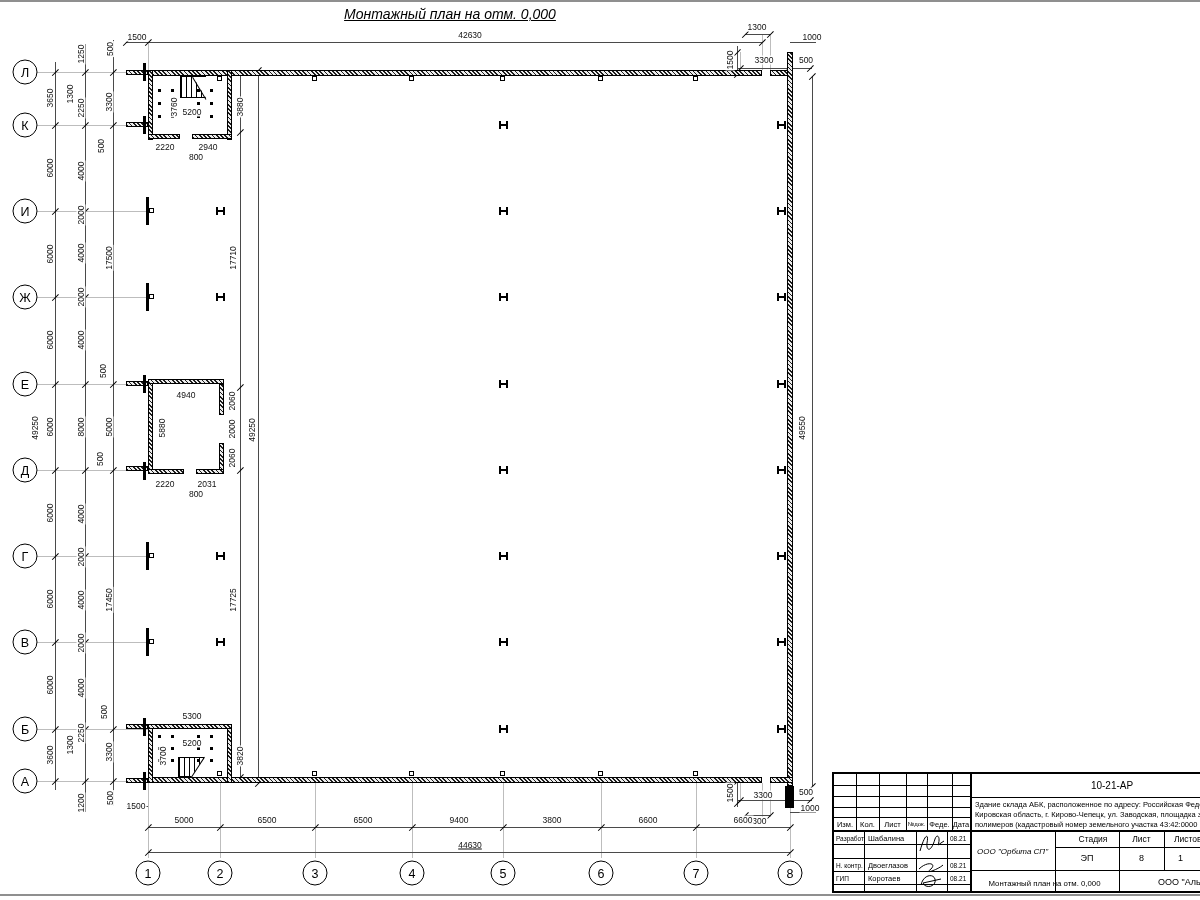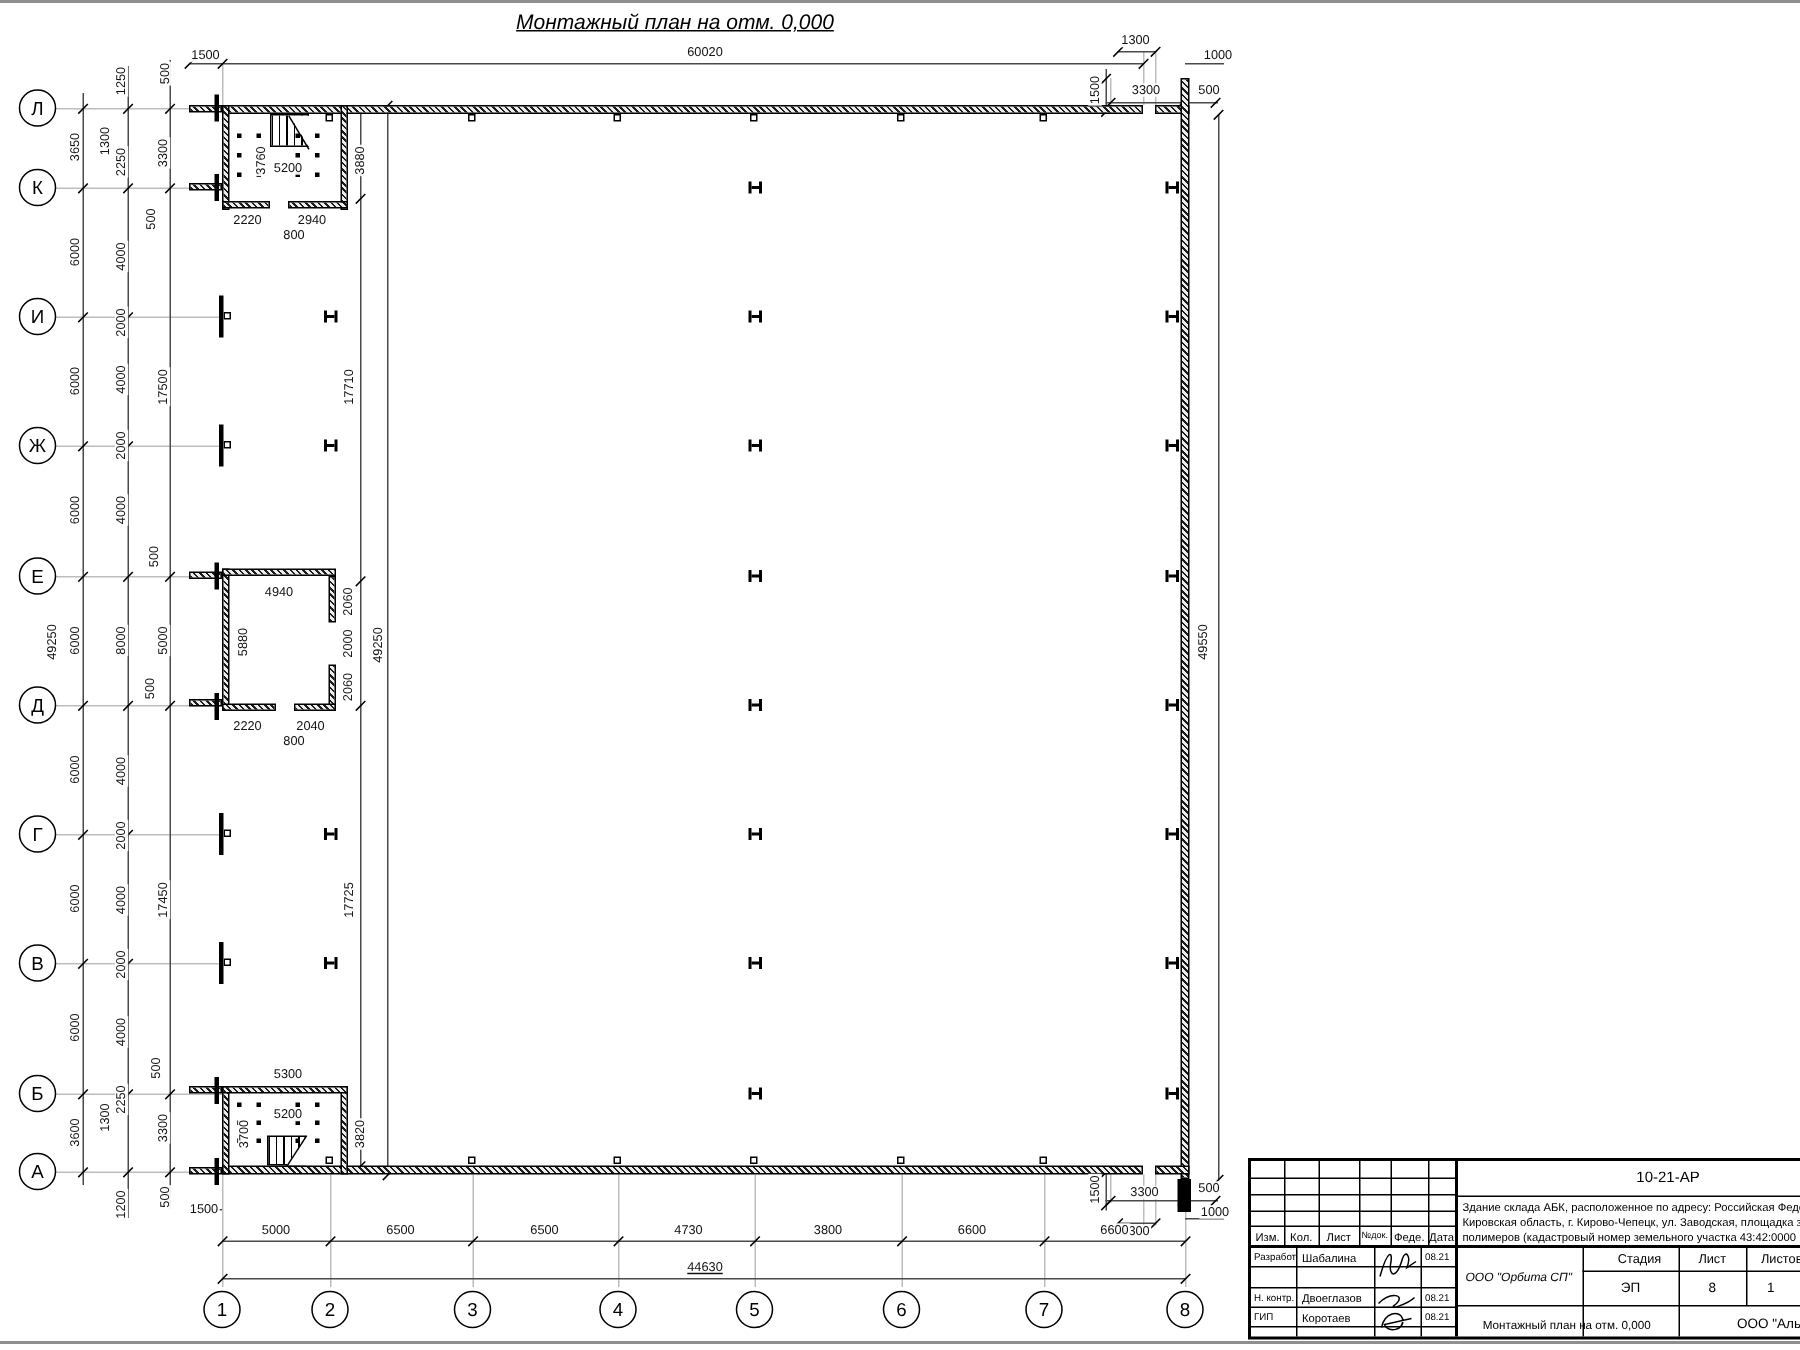--- a/index.html
+++ b/index.html
@@ -274,21 +274,21 @@
     <div class="tick" style="left: 806px; top: 800px;"></div>
     <div class="tick" style="left: 741px; top: 34px;"></div>
     <div class="tick" style="left: 766px; top: 34px;"></div>
     <div class="tick" style="left: 741px; top: 815px;"></div>
     <div class="tick" style="left: 766px; top: 815px;"></div>
     <div class="tick" style="left: 733px; top: 52px;"></div>
     <div class="tick" style="left: 733px; top: 74px;"></div>
     <div class="tick" style="left: 733px; top: 781px;"></div>
     <div class="tick" style="left: 733px; top: 803px;"></div>
     <div class="dim" style="left: 137px; top: 37px;">1500</div>
-    <div class="dim" style="left: 470px; top: 35px;">60020</div>
+    <div class="dim" style="left: 470px; top: 35px;">42630</div>
     <div class="dim" style="left: 757px; top: 27px;">1300</div>
     <div class="dim" style="left: 812px; top: 37px;">1000</div>
     <div class="dim" style="left: 764px; top: 60px;">3300</div>
     <div class="dim" style="left: 806px; top: 60px;">500</div>
     <div class="dim v" style="left: 730px; top: 60px;">1500</div>
     <div class="dim v" style="left: 35px; top: 428px;">49250</div>
     <div class="dim v" style="left: 50px; top: 98px;">3650</div>
     <div class="dim v" style="left: 50px; top: 168px;">6000</div>
     <div class="dim v" style="left: 50px; top: 254px;">6000</div>
     <div class="dim v" style="left: 50px; top: 340px;">6000</div>
@@ -334,36 +334,36 @@
     <div class="dim" style="left: 196px; top: 157px;">800</div>
     <div class="dim v" style="left: 233px; top: 258px;">17710</div>
     <div class="dim v" style="left: 233px; top: 600px;">17725</div>
     <div class="dim v" style="left: 252px; top: 430px;">49250</div>
     <div class="dim" style="left: 186px; top: 395px;">4940</div>
     <div class="dim v" style="left: 162px; top: 428px;">5880</div>
     <div class="dim v" style="left: 232px; top: 401px;">2060</div>
     <div class="dim v" style="left: 232px; top: 429px;">2000</div>
     <div class="dim v" style="left: 232px; top: 458px;">2060</div>
     <div class="dim" style="left: 165px; top: 484px;">2220</div>
-    <div class="dim" style="left: 207px; top: 484px;">2040</div>
+    <div class="dim" style="left: 207px; top: 484px;">2031</div>
     <div class="dim" style="left: 196px; top: 494px;">800</div>
     <div class="dim" style="left: 192px; top: 716px; text-align: right;">5300</div>
     <div class="dim" style="left: 192px; top: 743px;">5200</div>
     <div class="dim v" style="left: 163px; top: 756px;">3700</div>
     <div class="dim v" style="left: 240px; top: 756px;">3820</div>
     <div class="dim v" style="left: 802px; top: 428px;">49550</div>
     <div class="dim v" style="left: 730px; top: 793px;">1500</div>
     <div class="dim" style="left: 763px; top: 795px;">3300</div>
     <div class="dim" style="left: 806px; top: 792px;">500</div>
     <div class="dim" style="left: 810px; top: 808px;">1000</div>
     <div class="dim" style="left: 757px; top: 821px;">1300</div>
     <div class="dim" style="left: 184px; top: 820px;">5000</div>
     <div class="dim" style="left: 267px; top: 820px;">6500</div>
     <div class="dim" style="left: 363px; top: 820px;">6500</div>
-    <div class="dim" style="left: 459px; top: 820px;">4730</div>
+    <div class="dim" style="left: 459px; top: 820px;">9400</div>
     <div class="dim" style="left: 552px; top: 820px;">3800</div>
     <div class="dim" style="left: 648px; top: 820px;">6600</div>
     <div class="dim" style="left: 743px; top: 820px;">6600</div>
     <div class="dim" style="left: 470px; top: 845px; text-decoration: underline;">44630</div>
   </div>
 
 <div id="tblock">
   <div class="tl" style="left:136px;top:0;width:2px;height:121px"></div>
   <div class="tl" style="left:0;top:43px;width:136px;height:1px"></div>
   <div class="tl" style="left:0;top:11px;width:136px;height:1px"></div>

